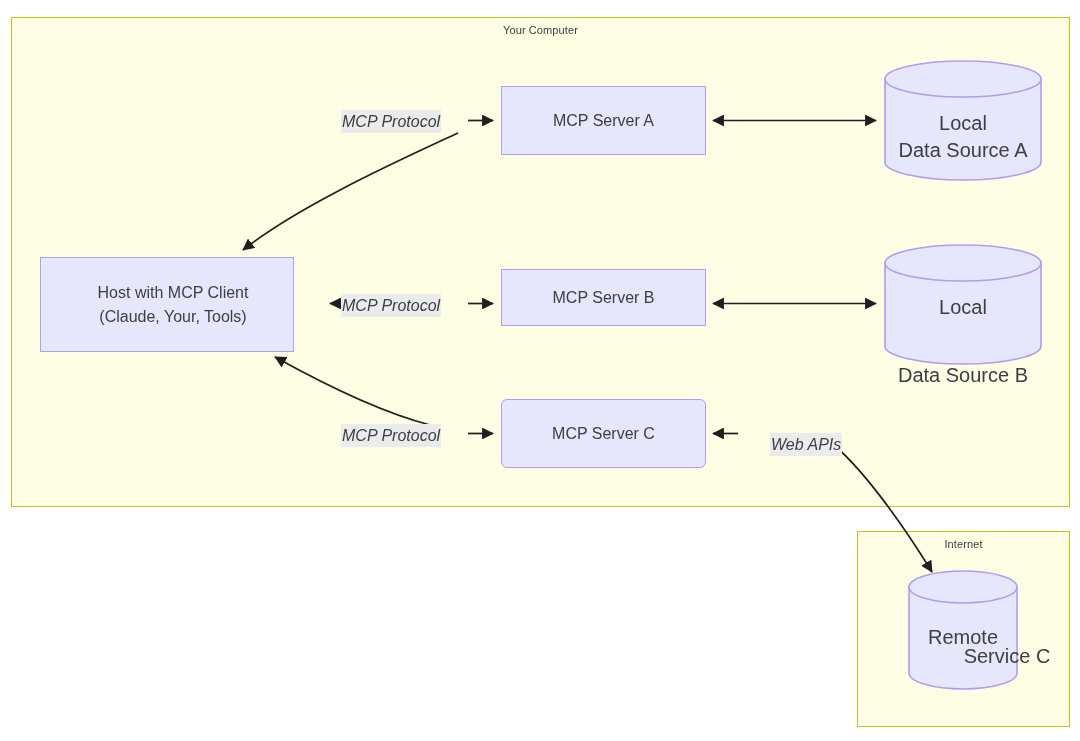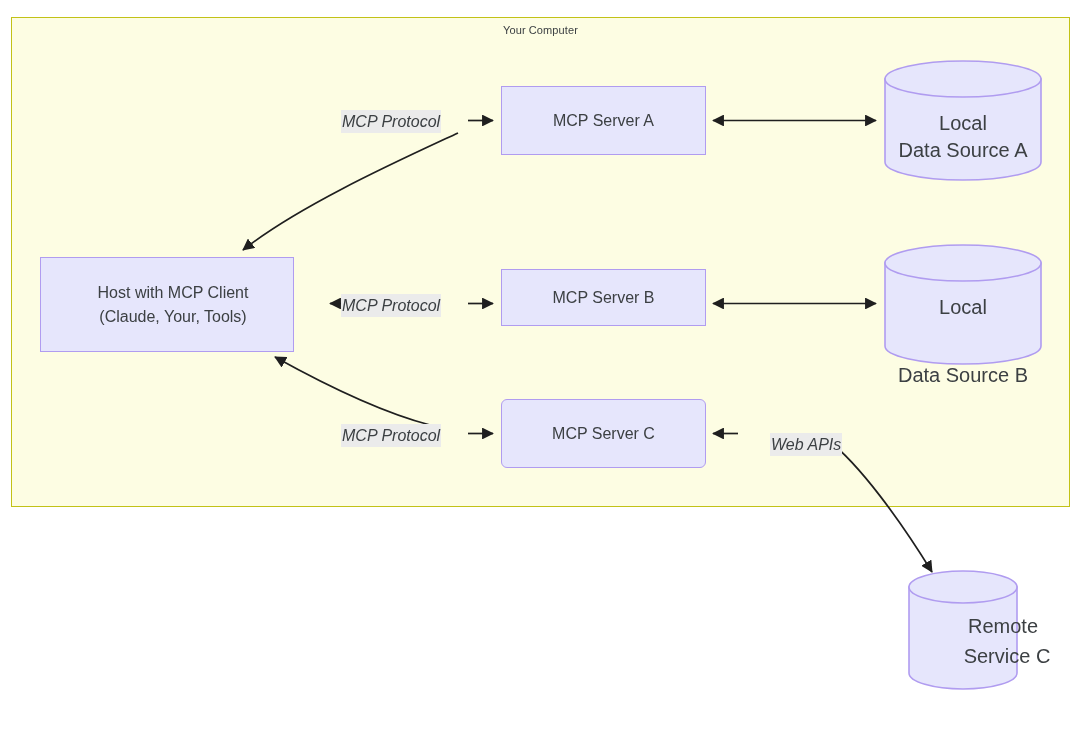--- a/index.html
+++ b/index.html
@@ -105,20 +105,23 @@
 </style>
 </head>
 <body>
 
 <div id="canvas">
 
   <div class="group" style="left:11px; top:17px; width:1059px; height:490px;">
     <div class="group-title">Your Computer</div>
   </div>
 
+  <div class="group" style="left:857px; top:531px; width:213px; height:196px;">
+    <div class="group-title">Internet</div>
+  </div>
 
   <svg id="edges" viewBox="0 0 1080 741">
     <defs>
       <marker id="arrow" viewBox="0 0 10 10" refX="9.2" refY="5" markerWidth="7" markerHeight="7" orient="auto-start-reverse">
         <path d="M 0 0 L 10 5 L 0 10 z" fill="#1f1f1f"></path>
       </marker>
     </defs>
 
     <path class="edge-line" d="M 468 120.5 L 493 120.5" marker-end="url(#arrow)"></path>
 
@@ -174,21 +177,21 @@
     </svg>
     <div class="cyl-label" style="top:49px;">Local</div>
     <div class="cyl-label" style="top:72px;margin-top:45px;">Data Source B</div>
   </div>
 
   <div class="cylinder" style="left:908px; top:570px; width:110px; height:120px;">
     <svg class="cyl-svg" viewBox="0 0 110 120" preserveAspectRatio="none">
       <path d="M 1 17 L 1 103 A 54 16 0 0 0 109 103 L 109 17 Z" fill="#e6e6fc" stroke="#b09cf0" stroke-width="1.6"></path>
       <ellipse cx="55" cy="17" rx="54" ry="16" fill="#e6e6fc" stroke="#b09cf0" stroke-width="1.6"></ellipse>
     </svg>
-    <div class="cyl-label" style="top:42px;margin-left:40px;">Remote</div>
+    <div class="cyl-label" style="top:53px;">Remote</div>
     <div class="cyl-label" style="top:72px;margin-left:44px;">Service C</div>
   </div>
 
   <div class="edge-label" style="left:341px; top:110px;">MCP Protocol</div>
 
   <div class="edge-label" style="left:341px; top:294px;">MCP Protocol</div>
 
   <div class="edge-label" style="left:341px; top:424px;">MCP Protocol</div>
 
   <div class="edge-label" style="left:736px; top:433px;margin-left:34px;">Web APIs</div>

